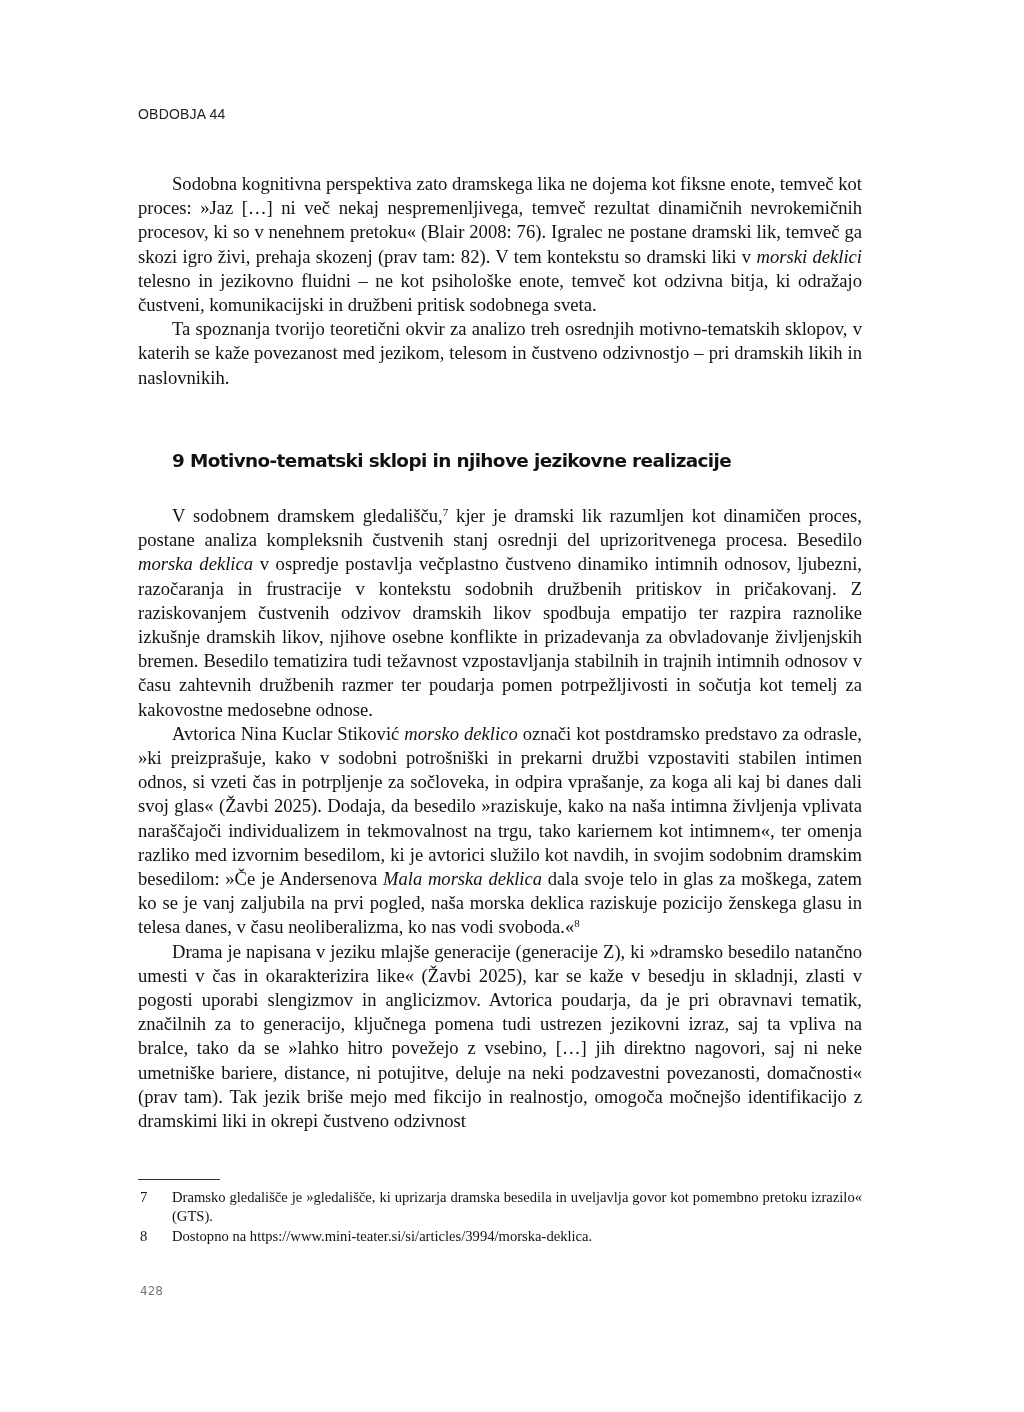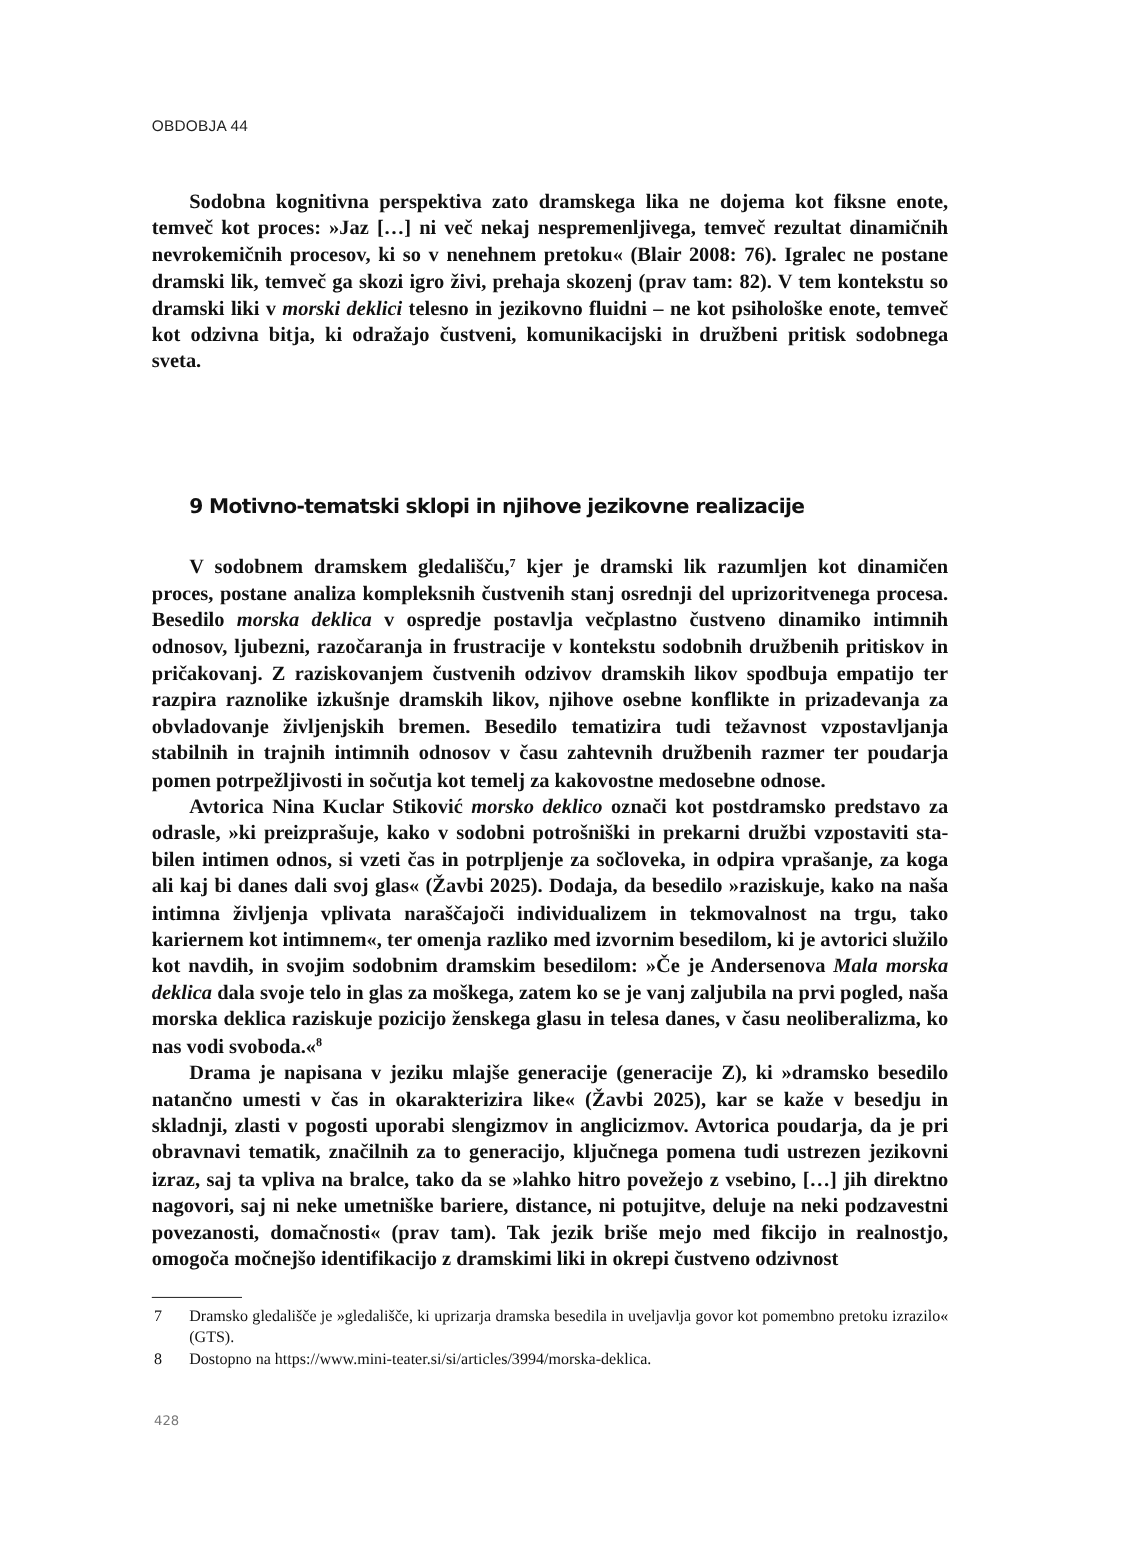--- a/index.html
+++ b/index.html
@@ -7,21 +7,21 @@
     .page { position: absolute; left: 0; top: 0; width: 920px; height: 1412px; background: #fff; }
     .running-head {
       position: absolute; left: 138px; top: 106px;
       font-family: "Liberation Sans", sans-serif; font-size: 14px; color: #222; letter-spacing: 0.2px;
     }
     .body-text {
       position: absolute; left: 138px; width: 724px;
       font-family: "Liberation Serif", serif; font-size: 18.6px; line-height: 24.2px; color: #111;
       text-align: justify; hyphens: manual;
     }
-    .body-text p { margin: 0; text-indent: 34px; font-weight: bold; }
+    .body-text p { margin: 0; text-indent: 34px; }
     #block1 { top: 172px; }
     #block2 { top: 504px; }
     .heading {
       position: absolute; left: 172px; top: 450px;
       font-family: "DejaVu Sans", sans-serif; font-weight: bold; font-size: 18.4px; color: #111;
       letter-spacing: -0.6px;
     }
     .footnote-rule { position: absolute; left: 138px; top: 1179px; width: 82px; height: 1px; background: #333; }
     .footnotes {
       position: absolute; left: 138px; top: 1188px; width: 724px;
@@ -38,20 +38,21 @@
     em { font-style: italic; }
   </style>
 </head>
 <body>
 
 <div class="page">
   <div class="running-head">OBDOBJA 44</div>
 
   <div class="body-text" id="block1">
     <p><span>Sodobna kognitivna perspektiva zato dramskega lika ne dojema kot fiksne enote, temveč kot proces: »Jaz […] ni več nekaj nespremenljivega, temveč rezultat dinamičnih nevrokemičnih procesov, ki so v nenehnem pretoku« (Blair 2008: 76). Igralec ne posta­ne dramski lik, temveč ga skozi igro živi, prehaja skozenj (prav tam: 82). V tem kontek­stu so dramski liki v </span><em>morski deklici</em><span> telesno in jezikovno fluidni – ne kot psihološke enote, temveč kot odzivna bitja, ki odražajo čustveni, komunikacijski in družbeni pritisk sodobnega sveta.</span></p>
+    <p>Ta spoznanja tvorijo teoretični okvir za analizo treh osrednjih motivno-tematskih sklopov, v katerih se kaže povezanost med jezikom, telesom in čustveno odzivnostjo – pri dramskih likih in naslovnikih.</p>
   </div>
 
   <div class="heading">9 Motivno-tematski sklopi in njihove jezikovne realizacije</div>
 
   <div class="body-text" id="block2">
     <p><span>V sodobnem dramskem gledališču,</span><sup>7</sup><span> kjer je dramski lik razumljen kot dinamičen proces, postane analiza kompleksnih čustvenih stanj osrednji del uprizoritvenega proce­sa. Besedilo </span><em>morska deklica</em><span> v ospredje postavlja večplastno čustveno dinamiko intimnih odnosov, ljubezni, razočaranja in frustracije v kontekstu sodobnih družbenih pritiskov in pričakovanj. Z raziskovanjem čustvenih odzivov dramskih likov spodbuja empatijo ter razpira raznolike izkušnje dramskih likov, njihove osebne konflikte in prizadevanja za obvladovanje življenjskih bremen. Besedilo tematizira tudi težavnost vzpostavljanja stabilnih in trajnih intimnih odnosov v času zahtevnih družbenih razmer ter poudarja pomen potrpežljivosti in sočutja kot temelj za kakovostne medosebne odnose.</span></p>
     <p><span>Avtorica Nina Kuclar Stiković </span><em>morsko deklico</em><span> označi kot postdramsko predstavo za odrasle, »ki preizprašuje, kako v sodobni potrošniški in prekarni družbi vzpostaviti sta­bilen intimen odnos, si vzeti čas in potrpljenje za sočloveka, in odpira vprašanje, za koga ali kaj bi danes dali svoj glas« (Žavbi 2025). Dodaja, da besedilo »raziskuje, kako na naša intimna življenja vplivata naraščajoči individualizem in tekmovalnost na trgu, tako kariernem kot intimnem«, ter omenja razliko med izvornim besedilom, ki je avtorici služilo kot navdih, in svojim sodobnim dramskim besedilom: »Če je Andersenova </span><em>Mala morska deklica</em><span> dala svoje telo in glas za moškega, zatem ko se je vanj zaljubila na prvi pogled, naša morska deklica raziskuje pozicijo ženskega glasu in telesa danes, v času neoliberalizma, ko nas vodi svoboda.«</span><sup>8</sup></p>
     <p>Drama je napisana v jeziku mlajše generacije (generacije Z), ki »dramsko besedilo natančno umesti v čas in okarakterizira like« (Žavbi 2025), kar se kaže v besedju in skladnji, zlasti v pogosti uporabi slengizmov in anglicizmov. Avtorica poudarja, da je pri obravnavi tematik, značilnih za to generacijo, ključnega pomena tudi ustrezen jezikovni izraz, saj ta vpliva na bralce, tako da se »lahko hitro povežejo z vsebino, […] jih direk­tno nagovori, saj ni neke umetniške bariere, distance, ni potujitve, deluje na neki podza­vestni povezanosti, domačnosti« (prav tam). Tak jezik briše mejo med fikcijo in realno­stjo, omogoča močnejšo identifikacijo z dramskimi liki in okrepi čustveno odzivnost</p>
   </div>
 

